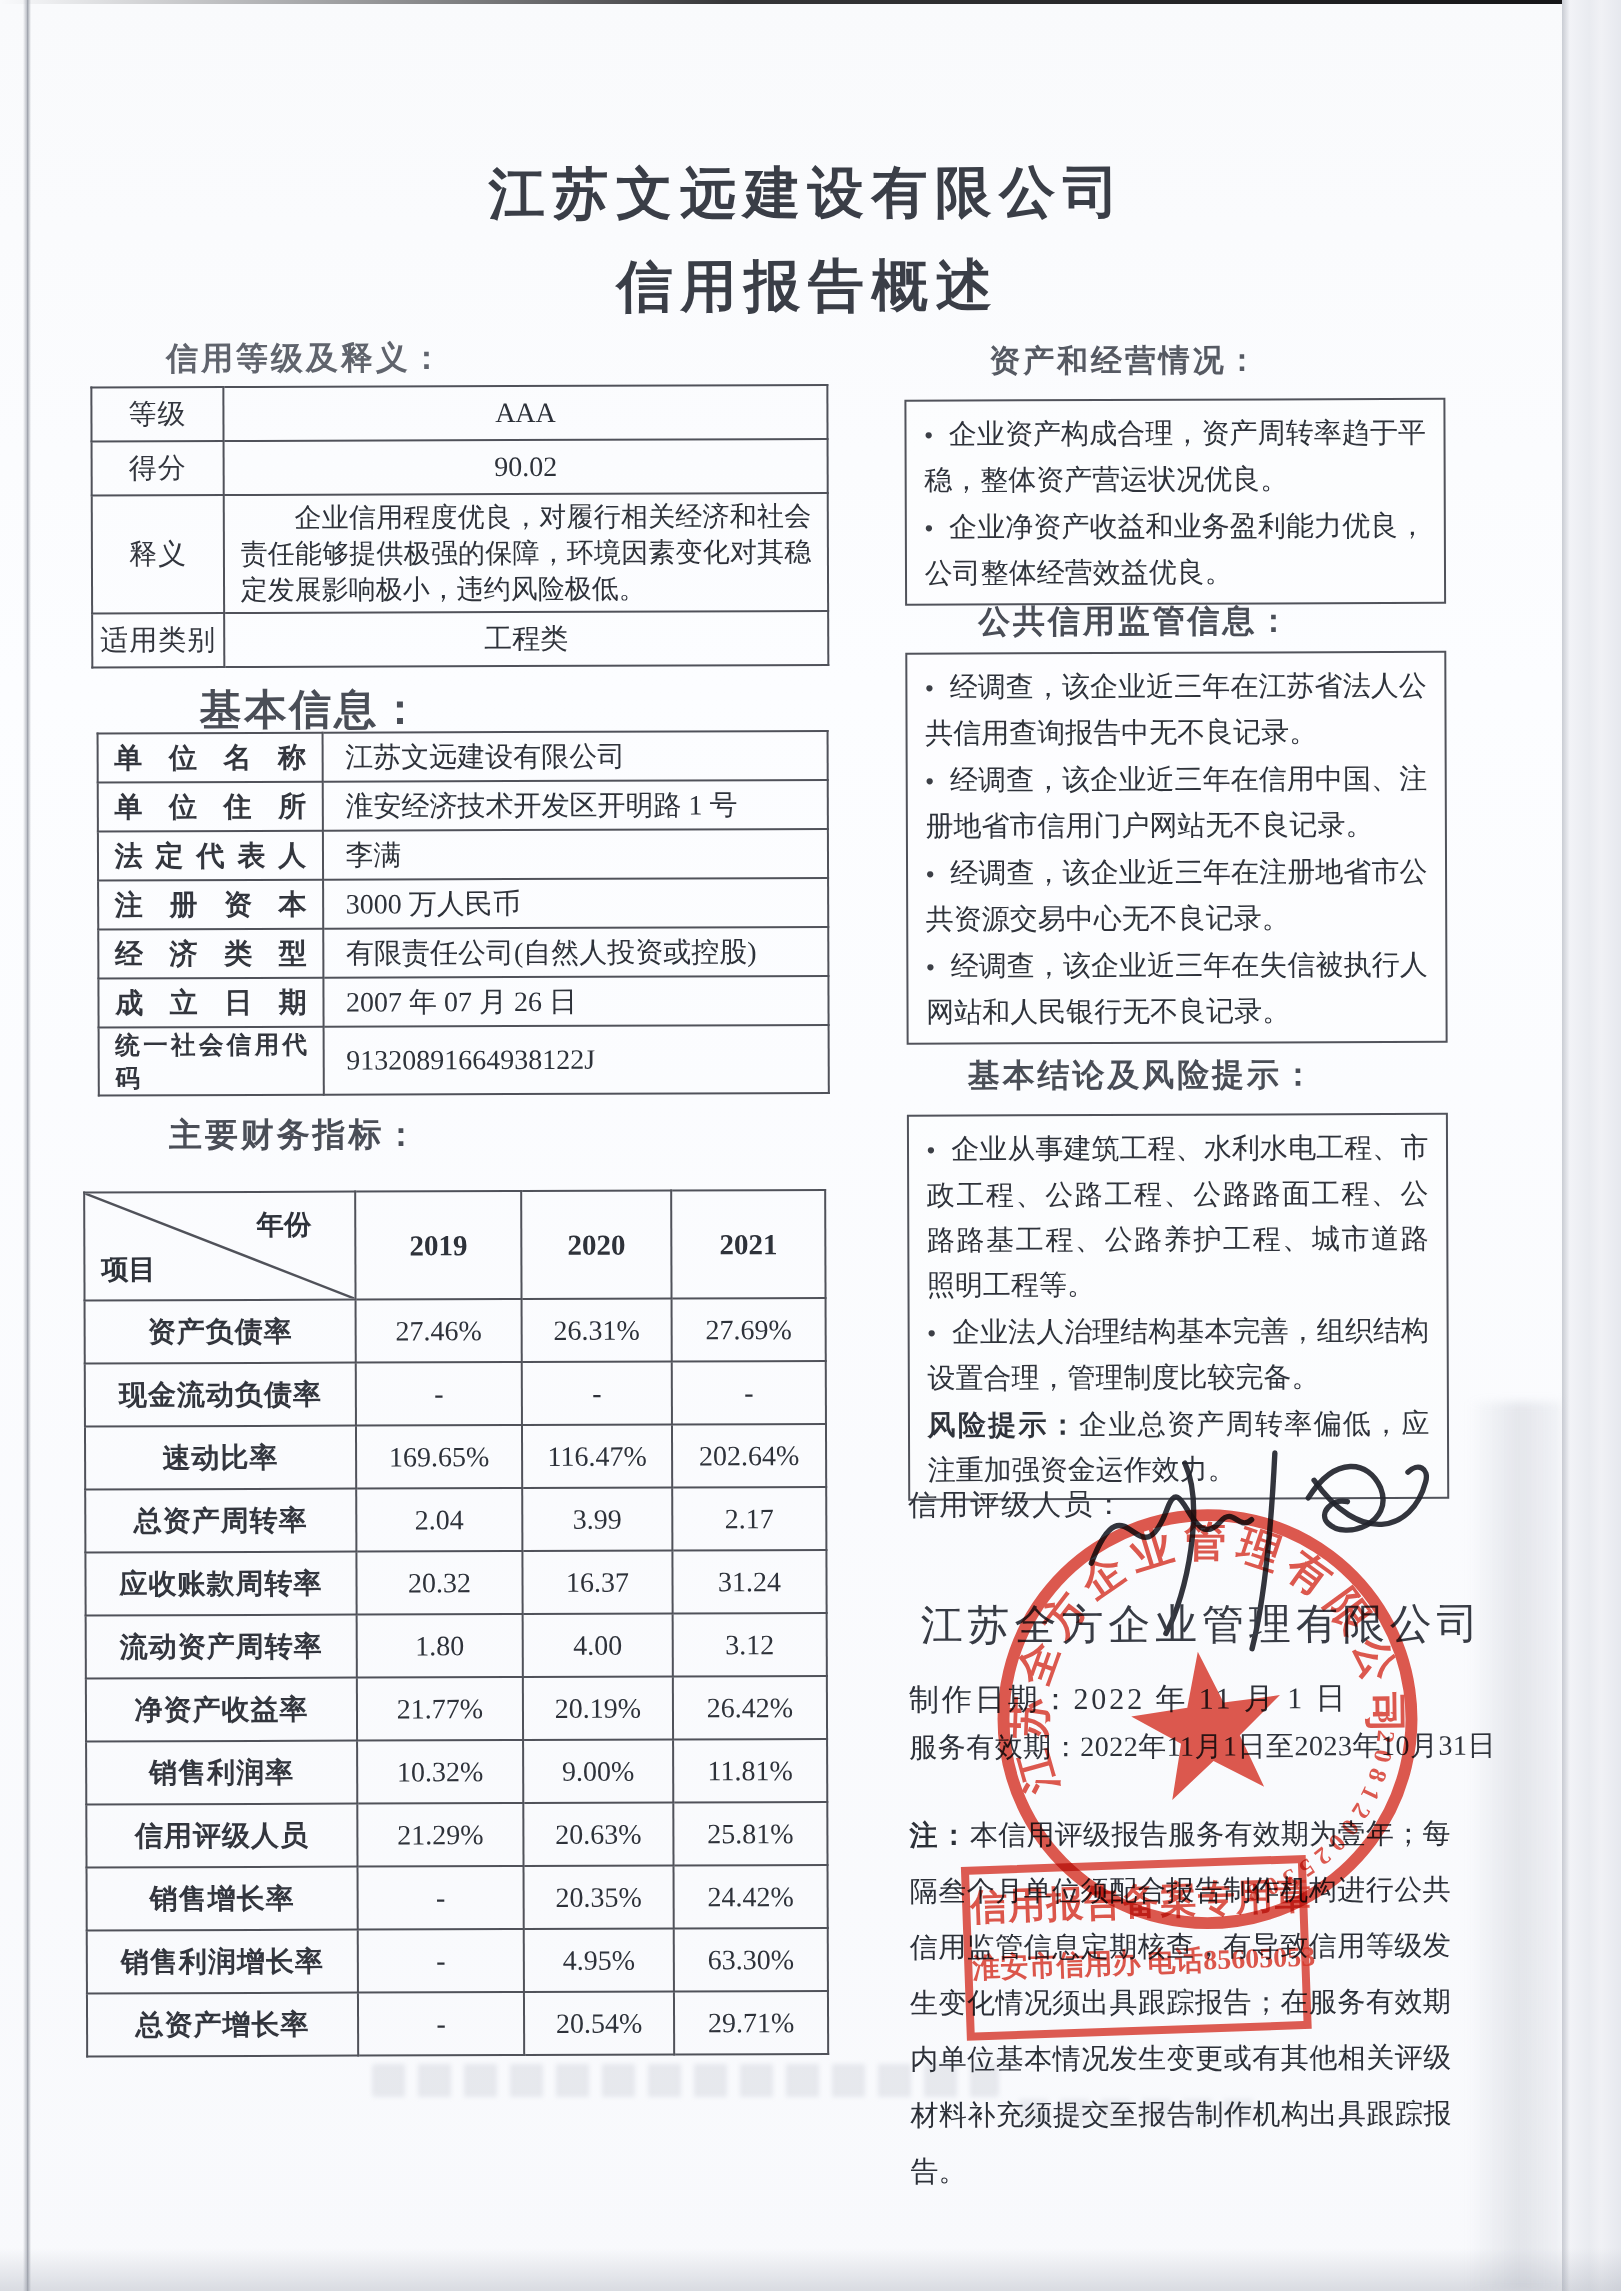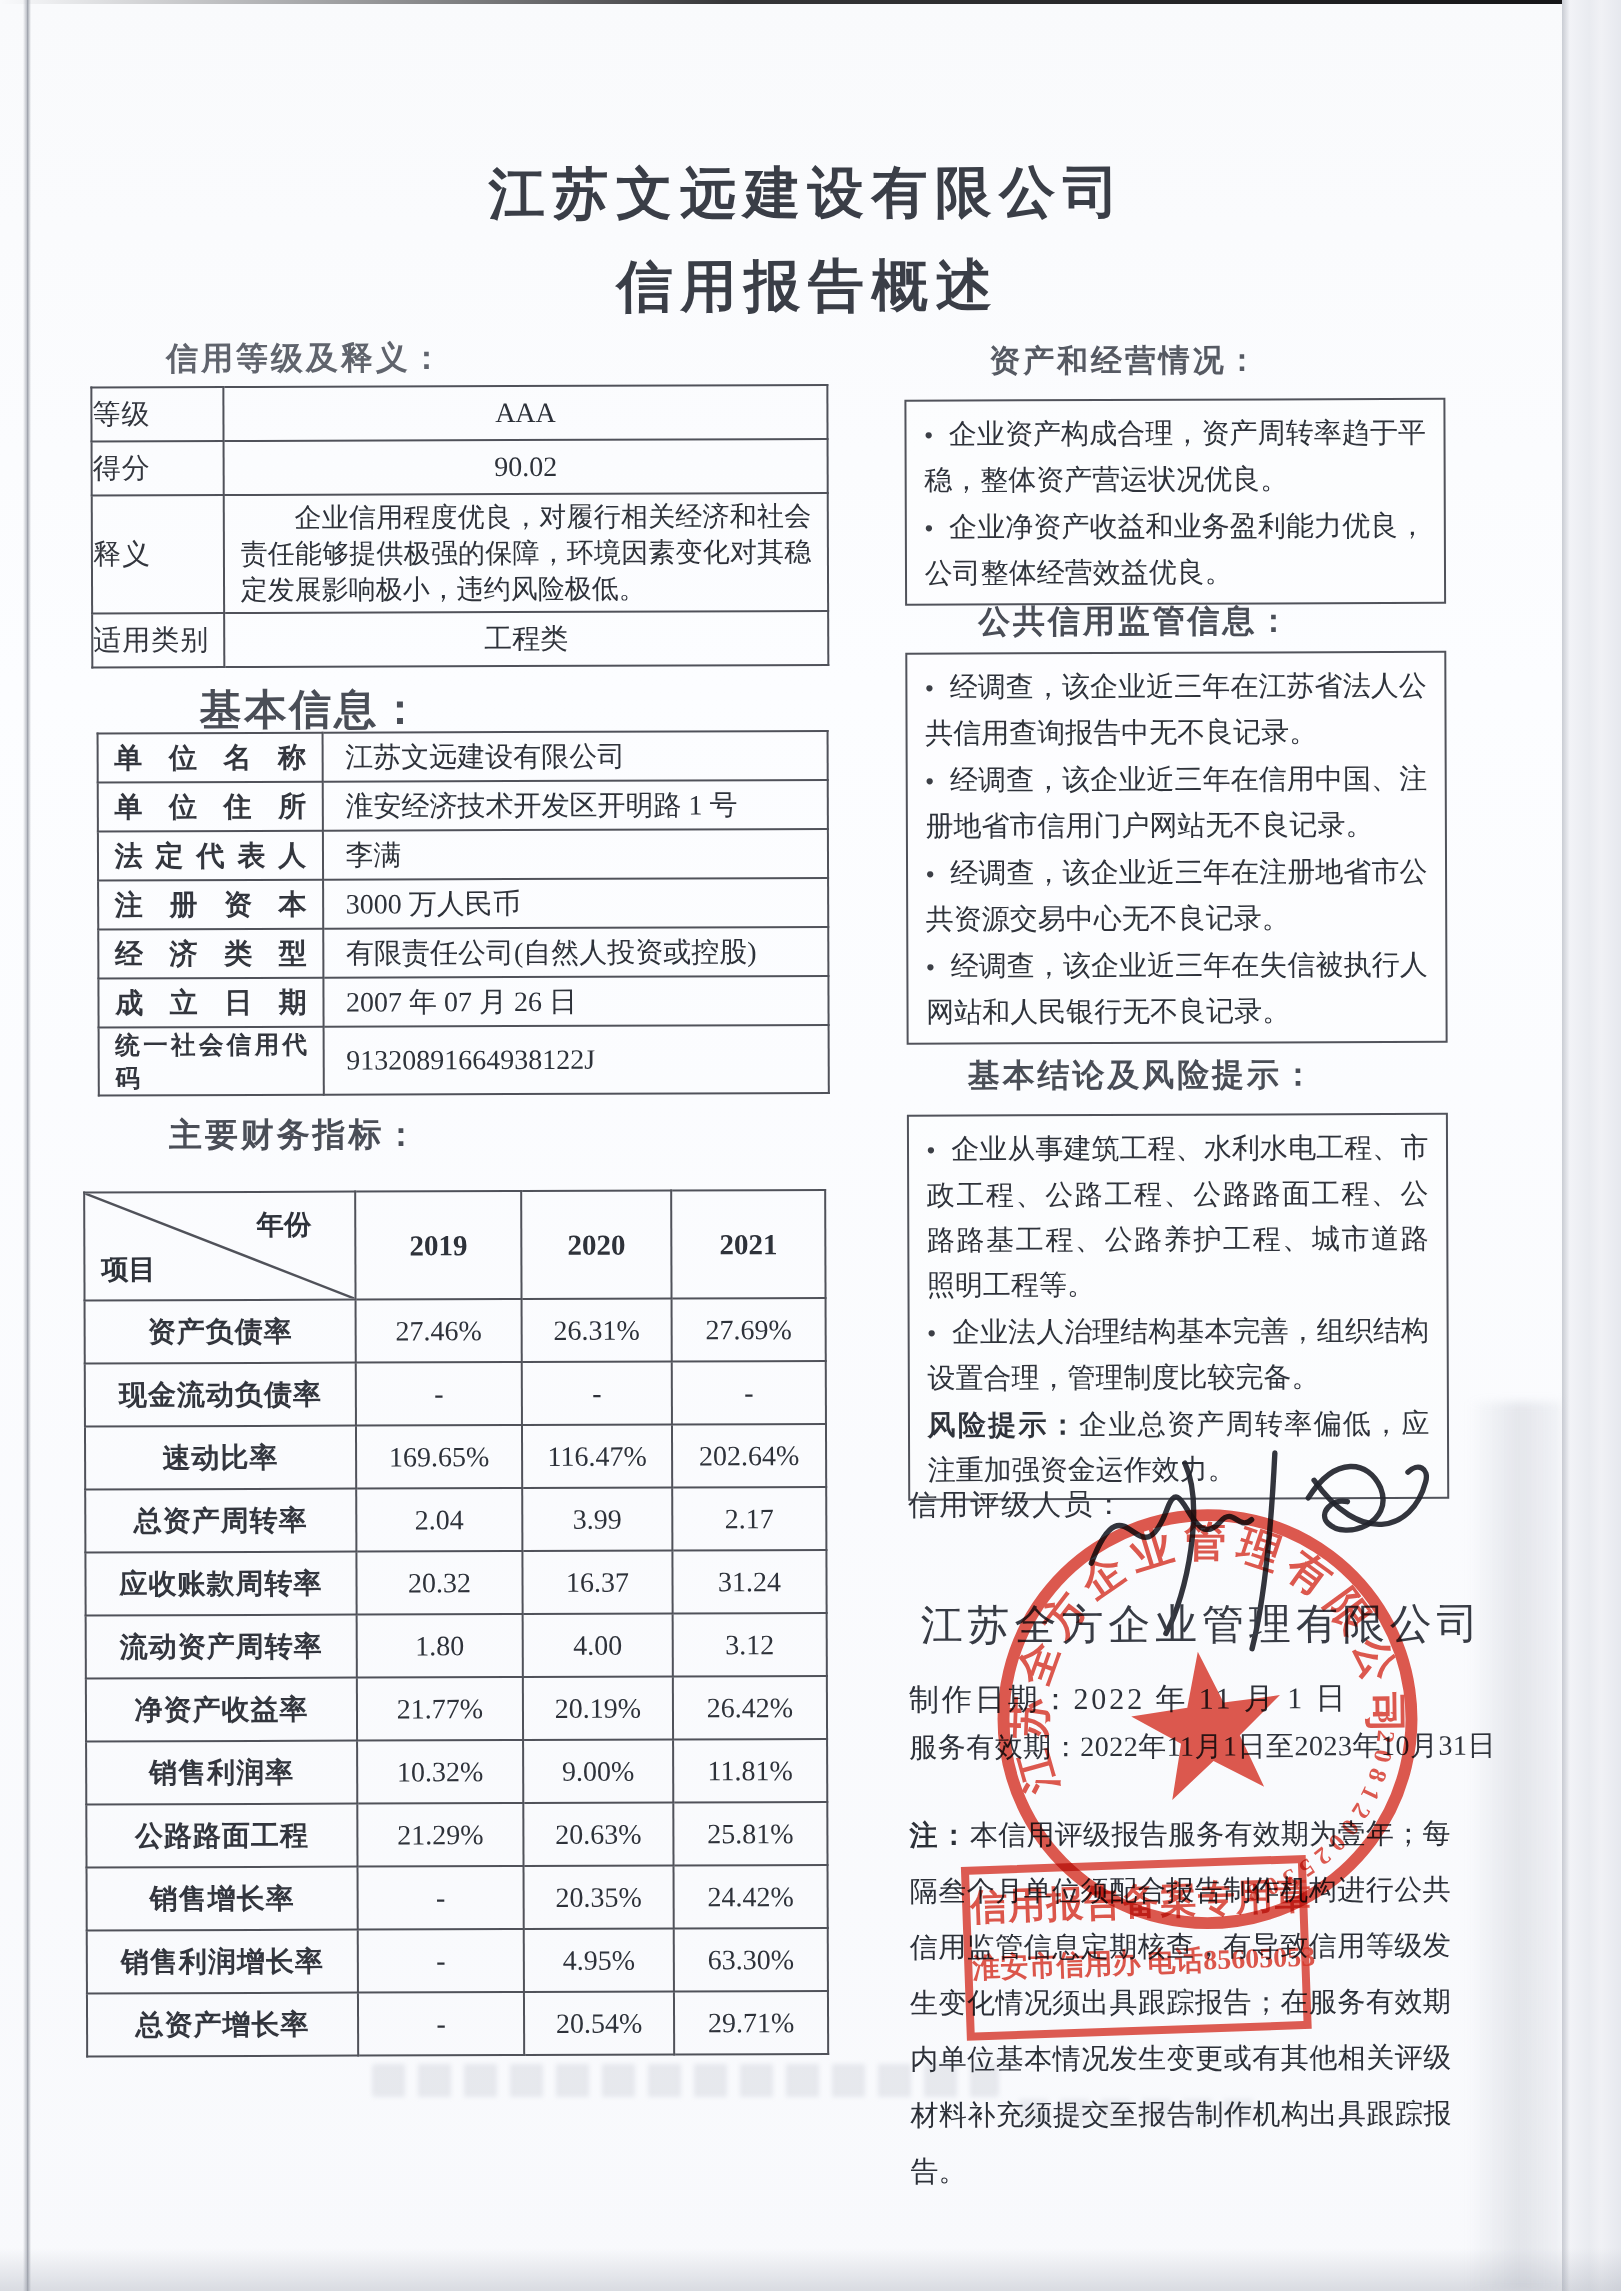--- a/index.html
+++ b/index.html
@@ -46,21 +46,21 @@
   .h-assets { left:992px; top:341px; font-size:31px; color:#565a63; }
   .h-public { left:980px; top:601px; font-size:32px; }
   .h-conclusion { left:968px; top:1055px; font-size:32px; }
 
   
   table.tbl { position:absolute; border-collapse:collapse; table-layout:fixed;
     font-size:28px; color:#2e323a; }
   table.tbl td { border:2px solid #50525a; vertical-align:middle; }
 
   .rating-tbl { left:93px; top:384px; width:738px; }
-  .rating-tbl .lbl { width:132px; letter-spacing:1px; color:#33363e; }
+  .rating-tbl .lbl { width:132px; text-align:center; letter-spacing:1px; color:#33363e; }
   .rating-tbl .val { text-align:center; }
   .rating-tbl tr.r1 td, .rating-tbl tr.r2 td, .rating-tbl tr.r4 td { height:54px; }
   .rating-tbl tr.r3 td { height:110px; }
   .rating-tbl .para { text-align:justify; font-size:27px; line-height:36px;
     padding:3.9px 15.7px; text-indent:2em; }
 
   .basic-tbl { left:98px; top:730px; width:732px; }
   .basic-tbl td { height:49px; }
   .basic-tbl .lbl { width:225px; padding:0 15.7px; font-weight:600;
     text-align:justify; text-align-last:justify; color:#33363e;border-radius:15px; }
@@ -262,21 +262,21 @@
         <td>20.19%</td>
         <td>26.42%</td>
       </tr>
       <tr class="row">
         <td class="lbl">销售利润率</td>
         <td>10.32%</td>
         <td>9.00%</td>
         <td>11.81%</td>
       </tr>
       <tr class="row">
-        <td class="lbl">公路路面工程</td>
+        <td class="lbl">信用评级人员</td>
         <td>21.29%</td>
         <td>20.63%</td>
         <td>25.81%</td>
       </tr>
       <tr class="row">
         <td class="lbl">销售增长率</td>
         <td>-</td>
         <td>20.35%</td>
         <td>24.42%</td>
       </tr>

